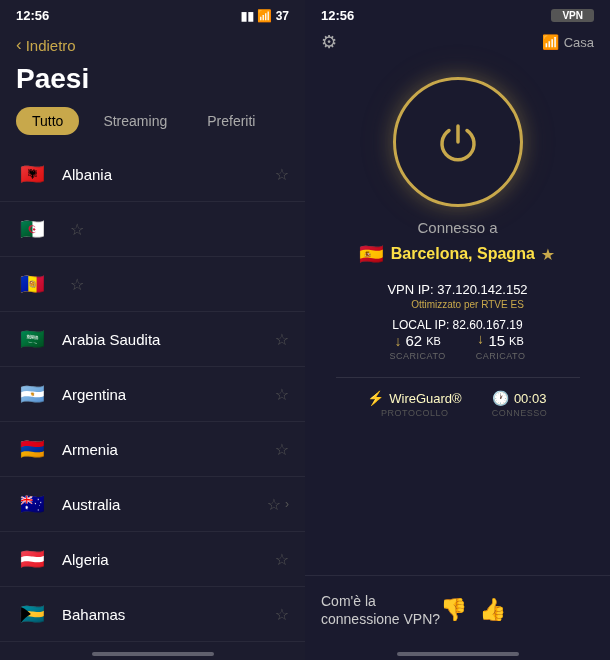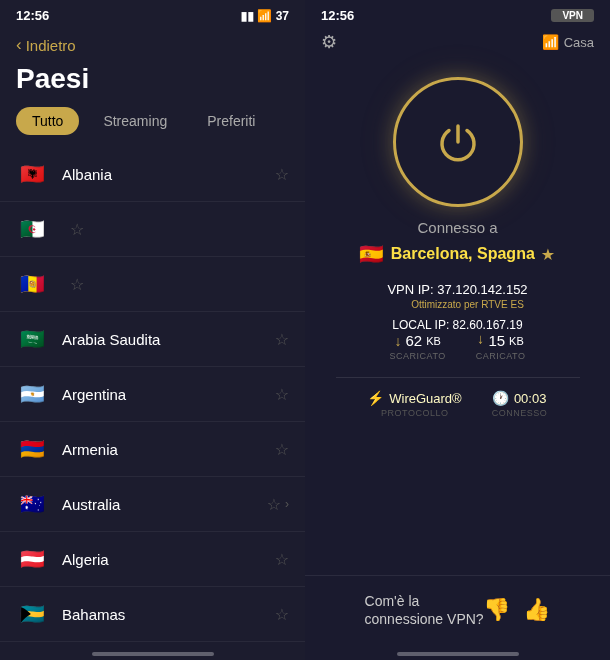--- a/index.html
+++ b/index.html
@@ -353,21 +353,21 @@
       letter-spacing: 0.5px;
     }
 
     .feedback-section {
       margin-top: auto;
       width: 100%;
       border-top: 1px solid rgba(255,255,255,0.08);
       padding: 16px;
       display: flex;
       align-items: center;
-      justify-content: center;
+      justify-content: flex-start;
     }
 
     .feedback-text {
       color: #ccc;
       font-size: 14px;
       font-weight: 500;
       line-height: 1.3;
     }
 
     .feedback-buttons {

